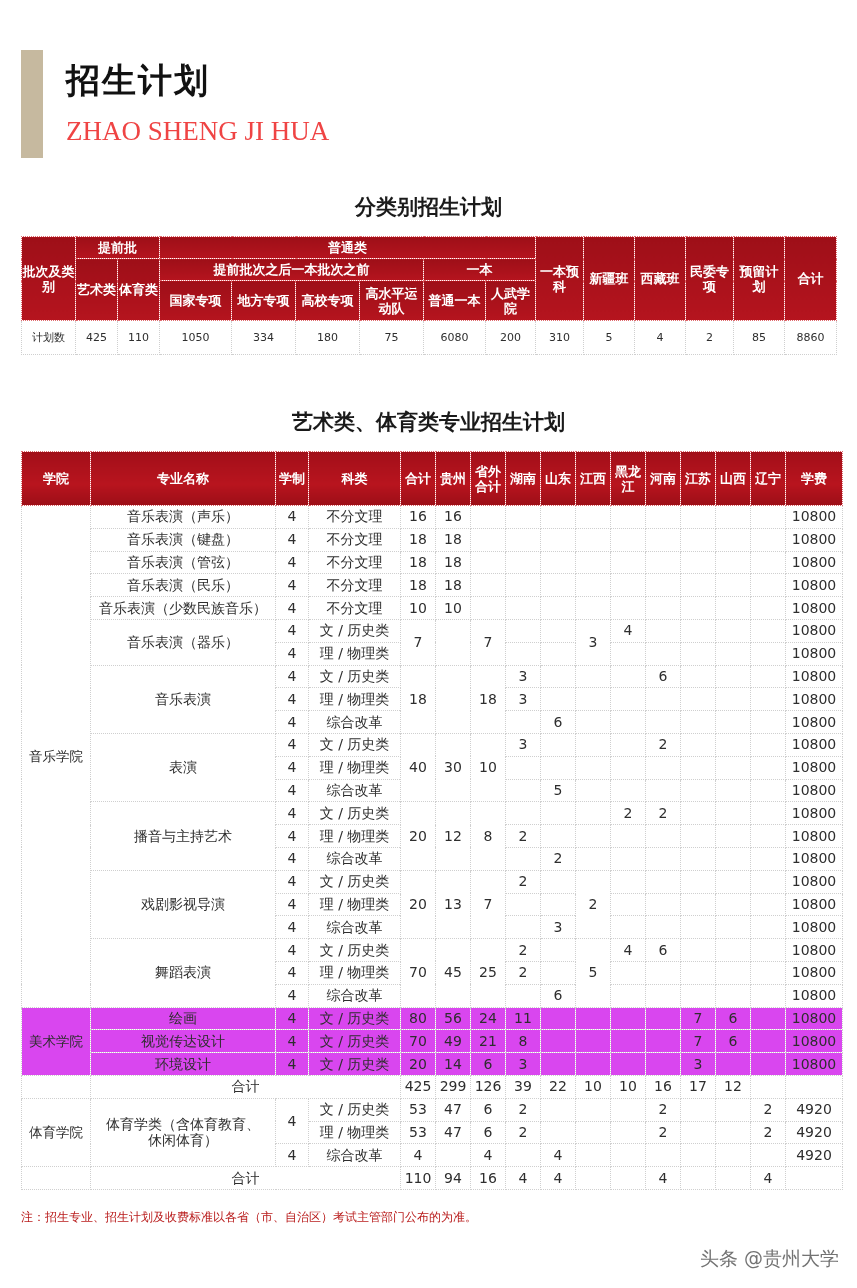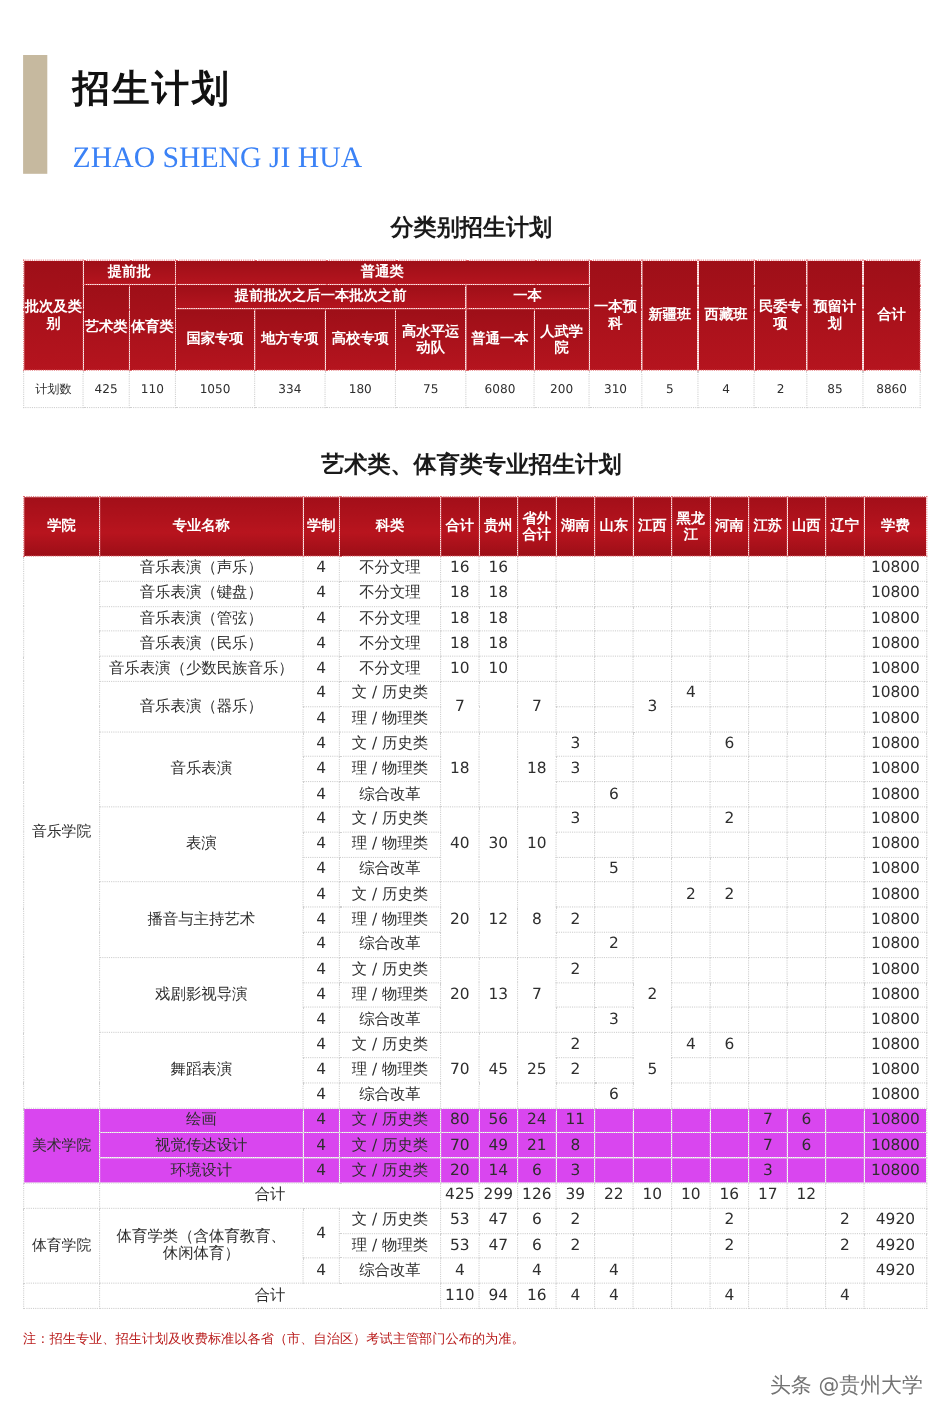--- a/index.html
+++ b/index.html
@@ -1,21 +1,21 @@
 <!DOCTYPE html>
 <html><head>
 <meta charset="utf-8">
 <style>
   * { box-sizing: border-box; margin: 0; padding: 0; }
   html, body { width: 857px; height: 1288px; background: #ffffff; overflow: hidden; }
   body { position: relative; font-family: "DejaVu Sans", "Liberation Sans", sans-serif; color: #2a2a2a; }
 
   .hdr-bar { position: absolute; left: 21px; top: 50px; width: 22px; height: 108px; background: #c6b99f; }
   .hdr-title { position: absolute; left: 66px; top: 58px; font-family: "DejaVu Serif", "Liberation Serif", serif; font-weight: bold; font-size: 34px; color: #111; letter-spacing: 2px; }
-  .hdr-sub { position: absolute; left: 66px; top: 128px; font-family: "Liberation Serif", "DejaVu Serif", serif; font-size: 27px; color: #3b82f6; letter-spacing: 0px; }
+  .hdr-sub { position: absolute; left: 66px; top: 116px; font-family: "Liberation Serif", "DejaVu Serif", serif; font-size: 27px; color: #ef4444; letter-spacing: 0px; }
 
   .sec-title { position: absolute; left: 0; width: 857px; text-align: center; font-weight: bold; font-size: 21px; color: #1a1a1a; }
 
   table { position: absolute; border-collapse: collapse; table-layout: fixed; }
   td, th { text-align: center; vertical-align: middle; font-weight: normal; padding: 0; overflow: hidden; }
   th { background: #a8111b; color: #fff; font-weight: bold; font-size: 13px; line-height: 15px; border: 1px dotted #e06a6f; }
   td { border: 1px dotted #cfcfcf; font-size: 14.5px; color: #2e2e2e; }
 
   #t1 { left: 21px; top: 236px; width: 815px; }
   #t1 th { background: linear-gradient(#9e0f18, #b5141e); }
@@ -68,21 +68,21 @@
     <th rowspan="3">民委专项</th>
     <th rowspan="3">预留计划</th>
     <th rowspan="3">合计</th>
   </tr>
   <tr style="height:22px">
     <th rowspan="2">艺术类</th>
     <th rowspan="2">体育类</th>
     <th colspan="4">提前批次之后一本批次之前</th>
     <th colspan="2">一本</th>
   </tr>
-  <tr style="height:56px">
+  <tr style="height:40px">
     <th>国家专项</th>
     <th>地方专项</th>
     <th>高校专项</th>
     <th>高水平运动队</th>
     <th>普通一本</th>
     <th>人武学院</th>
   </tr>
   <tr>
     <td>计划数</td>
     <td>425</td>

